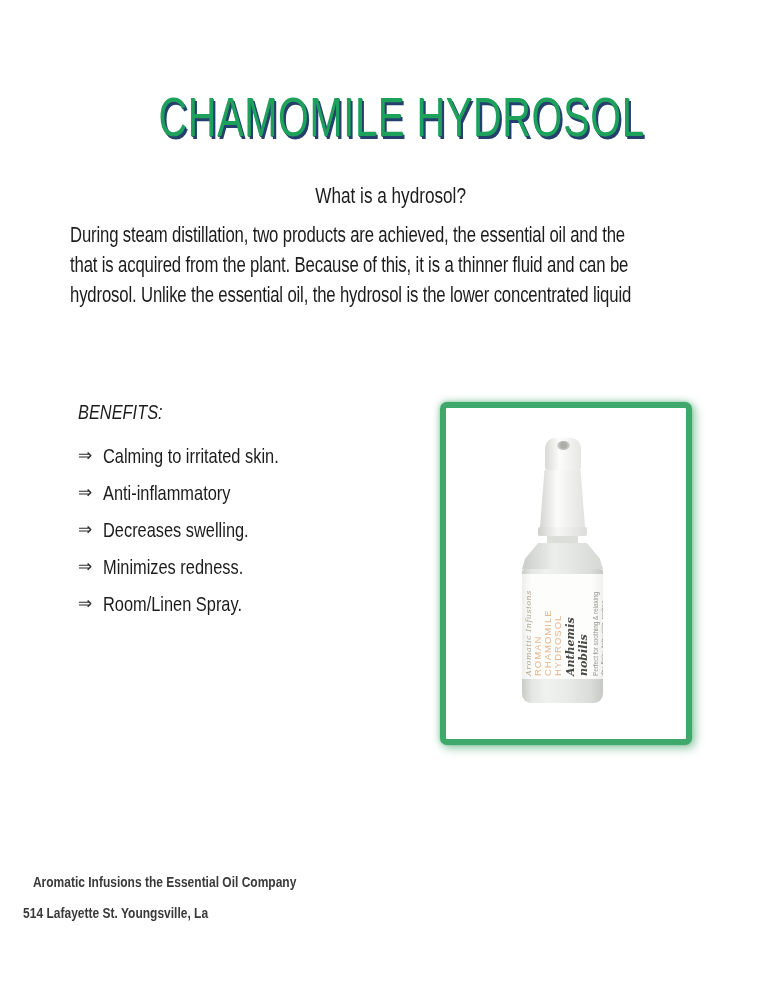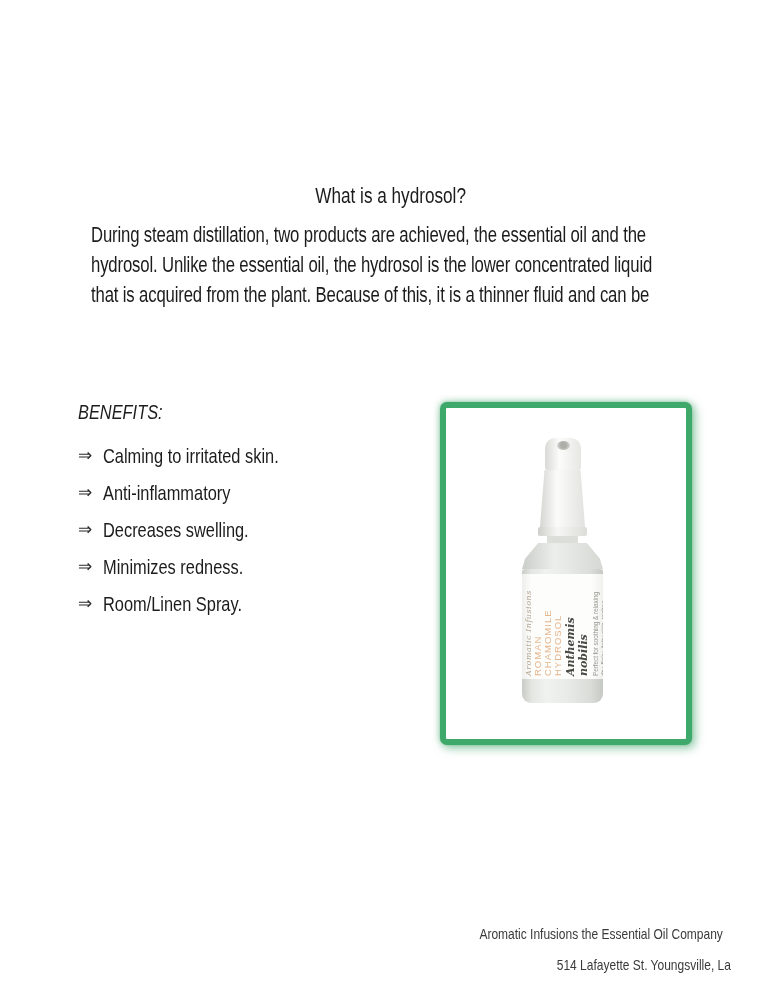--- a/index.html
+++ b/index.html
@@ -17,21 +17,21 @@
     color:#1EA25B;
     text-shadow:3px 3px 0 #26406E, 1px 1px 0 #1b8a4e;
   }
 
   
   .subtitle { position:absolute; left:4px; top:183px; width:773px; text-align:center; line-height:26px; }
   .subtitle .sqz { --sx:.78; font-size:22px; color:#1c1c1c; }
 
   
   .intro { position:absolute; left:70px; top:220px; width:660px; }
-  .intro-line { height:30px; line-height:30px;margin-left:21px; }
+  .intro-line { height:30px; line-height:30px; }
   .intro-line .sqz { --sx:.76; font-size:22px; letter-spacing:-.2px; color:#1c1c1c; }
 
   
   .benefits-heading { position:absolute; left:78px; top:400px; line-height:24px;font-style:italic; }
   .benefits-heading .sqz { --sx:.78; font-size:21px; color:#1c1c1c; }
   .benefit-list { position:absolute; left:78px; top:445px; margin:0; padding:0; list-style:none; }
   .benefit-item { display:flex; align-items:center; height:21px; margin-bottom:16px; }
   .benefit-item .arrow { font-size:17px; color:#2a2a2a; width:25px; flex:0 0 25px; line-height:21px; }
   .benefit-item .sqz { --sx:.78; font-size:21px; color:#1c1c1c; }
 
@@ -64,38 +64,41 @@
     transform:rotate(-90deg) translateX(-105px); transform-origin:top left; }
   .brand-script { font-family:"DejaVu Serif", serif; font-style:italic; font-size:8px; line-height:9px;
     color:#b3a593; letter-spacing:.5px; }
   .product-line { font-size:9.5px; line-height:10px; letter-spacing:1px; color:#e4b68e; font-weight:400; }
   .botanical { font-family:"DejaVu Serif", serif; font-style:italic; font-weight:700; font-size:11px; line-height:13px;
     color:#4a4a45; margin-top:1px; }
   .desc-line { font-size:6.5px; line-height:7.5px; color:#98978f; letter-spacing:-.1px; }
   .desc-block { margin-top:2px; }
 
   
-  .footer { position:absolute; left:0; top:918px; width:753px; text-align:right; }
+  .footer { position:absolute; left:0; top:866px; width:753px; text-align:left;font-weight:bold; }
   .footer-line { height:31px; line-height:31px; }
   .footer-line .sqz { --sx:.8; font-size:15px; color:#3a3a3a; }
 </style>
 </head>
 <body>
 
 <div class="page">
 
+  <h1 class="title" style="margin:0; font-weight:400;">
+    <span class="sqz sqz-c">CHAMOMILE HYDROSOL</span>
+  </h1>
 
   <div class="subtitle">
     <span class="sqz sqz-c">What is a hydrosol?</span>
   </div>
 
   <div class="intro">
     <div class="intro-line"><span class="sqz">During steam distillation, two products are achieved, the essential oil and the</span></div>
+    <div class="intro-line"><span class="sqz">that is acquired from the plant. Because of this, it is a thinner fluid and can be</span></div>
     <div class="intro-line"><span class="sqz">hydrosol. Unlike the essential oil, the hydrosol is the lower concentrated liquid</span></div>
-    <div class="intro-line"><span class="sqz">that is acquired from the plant. Because of this, it is a thinner fluid and can be</span></div>
   </div>
 
   <div class="benefits-heading">
     <span class="sqz">BENEFITS:</span>
   </div>
 
   <ul class="benefit-list">
     <li class="benefit-item">
       <span class="arrow">⇒</span>
       <span class="sqz">Calming to irritated skin.</span>

